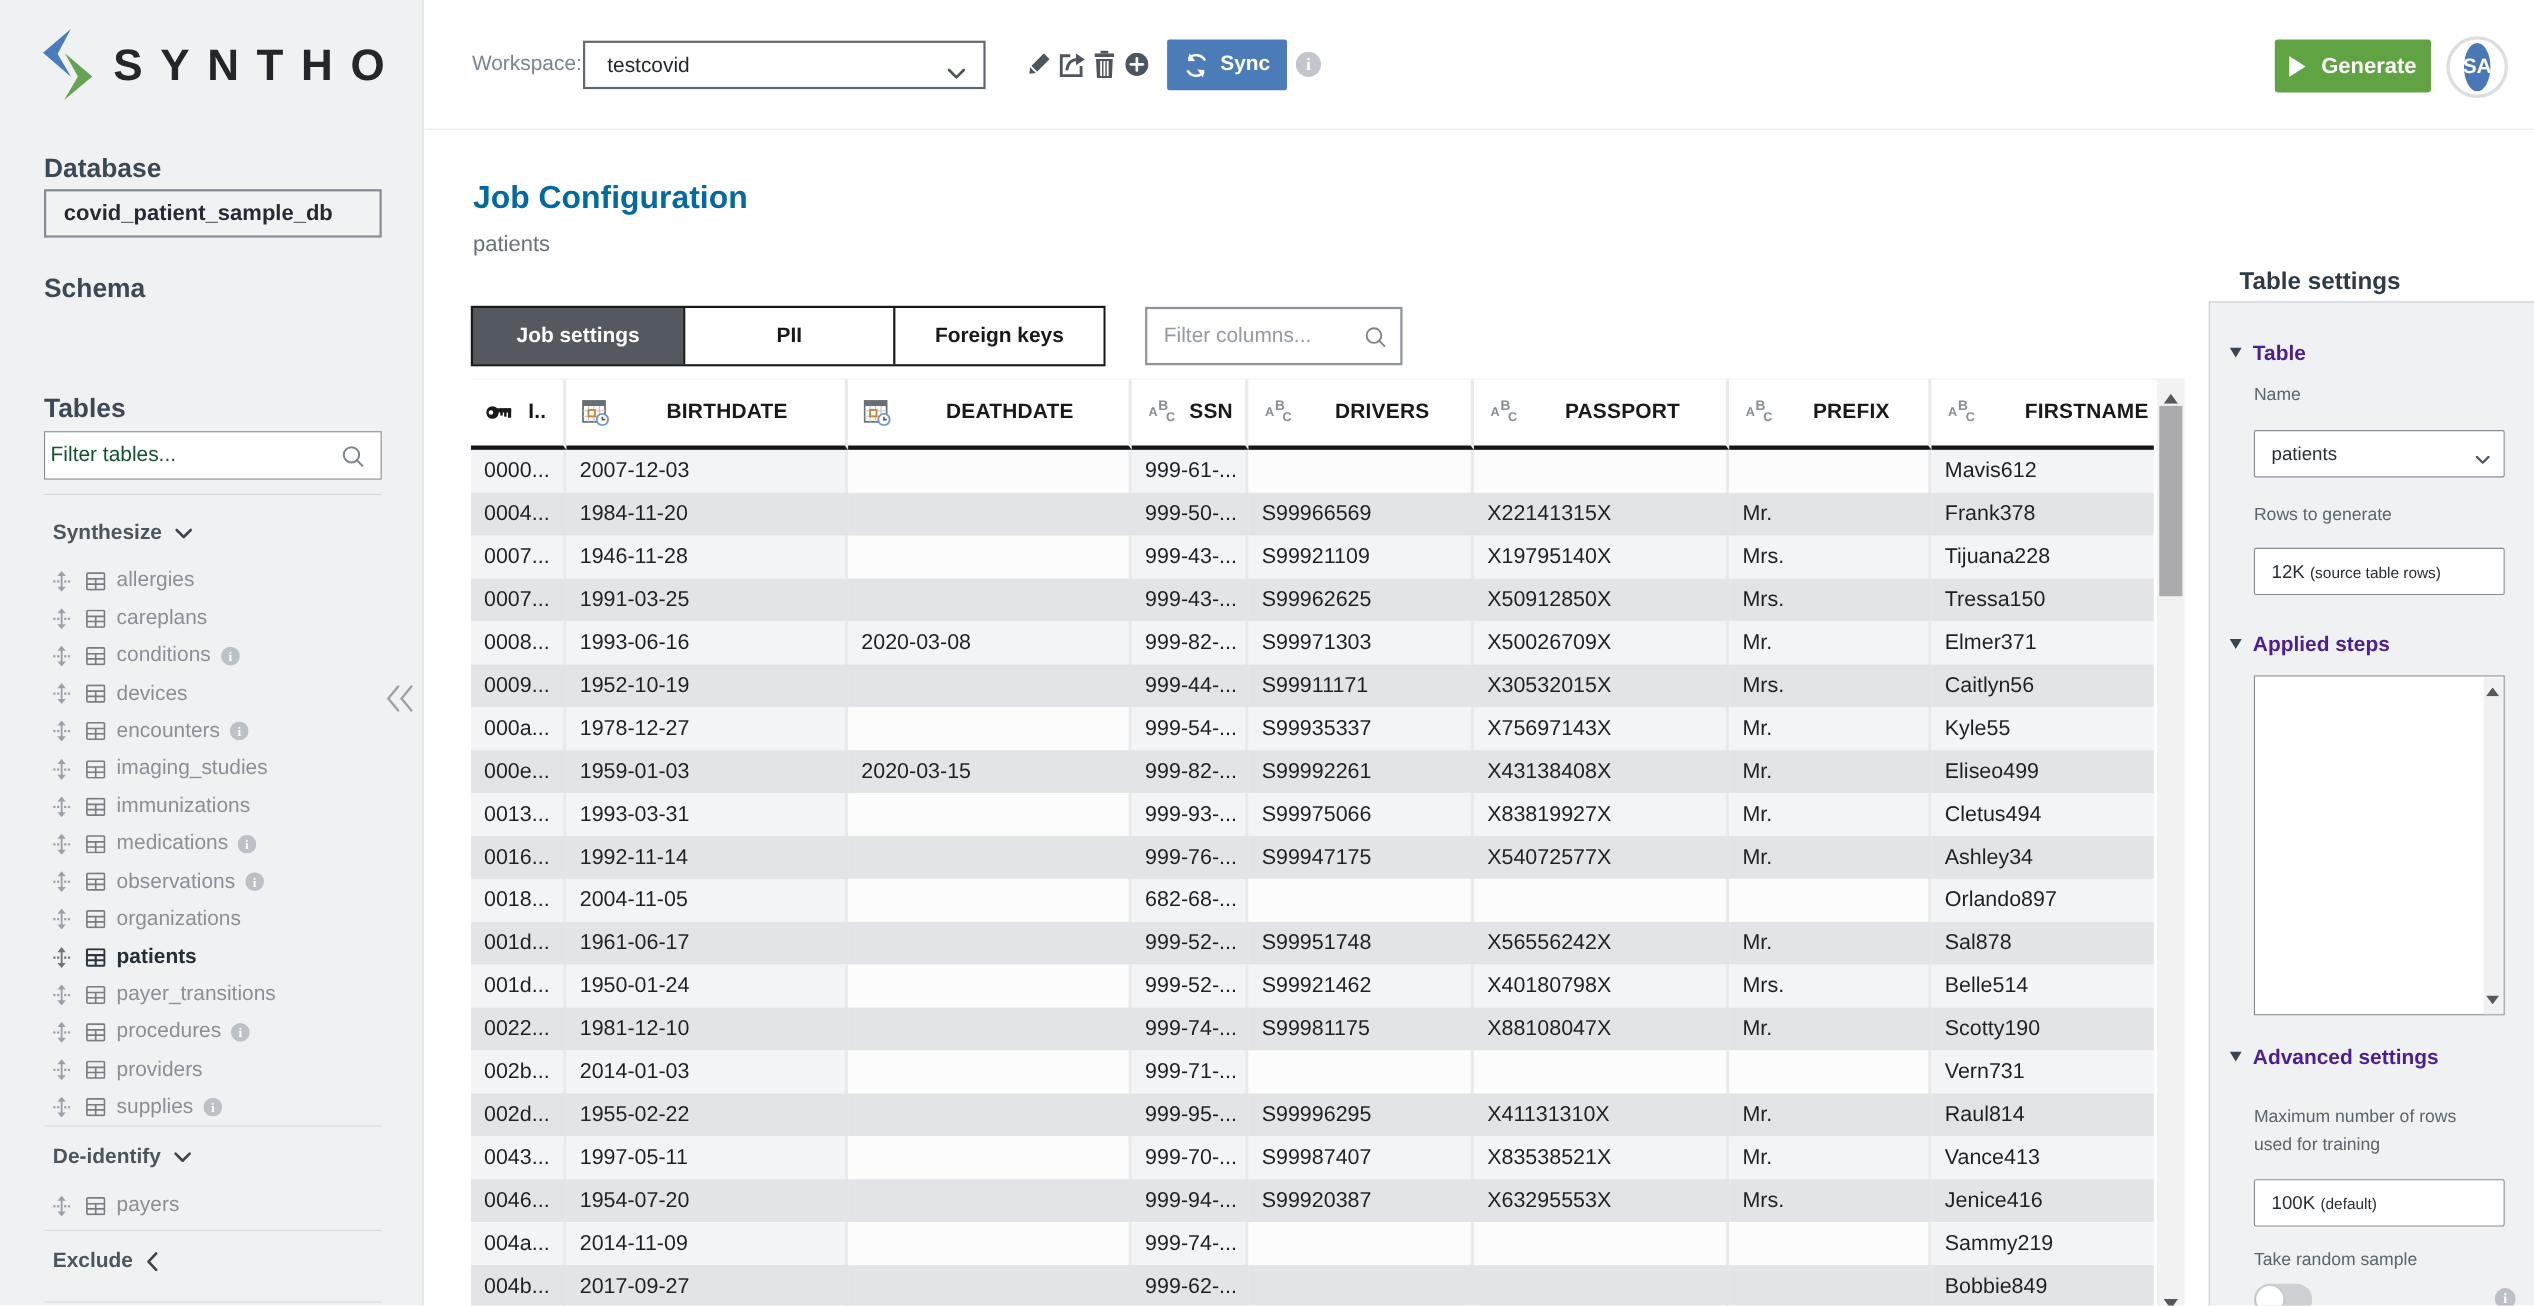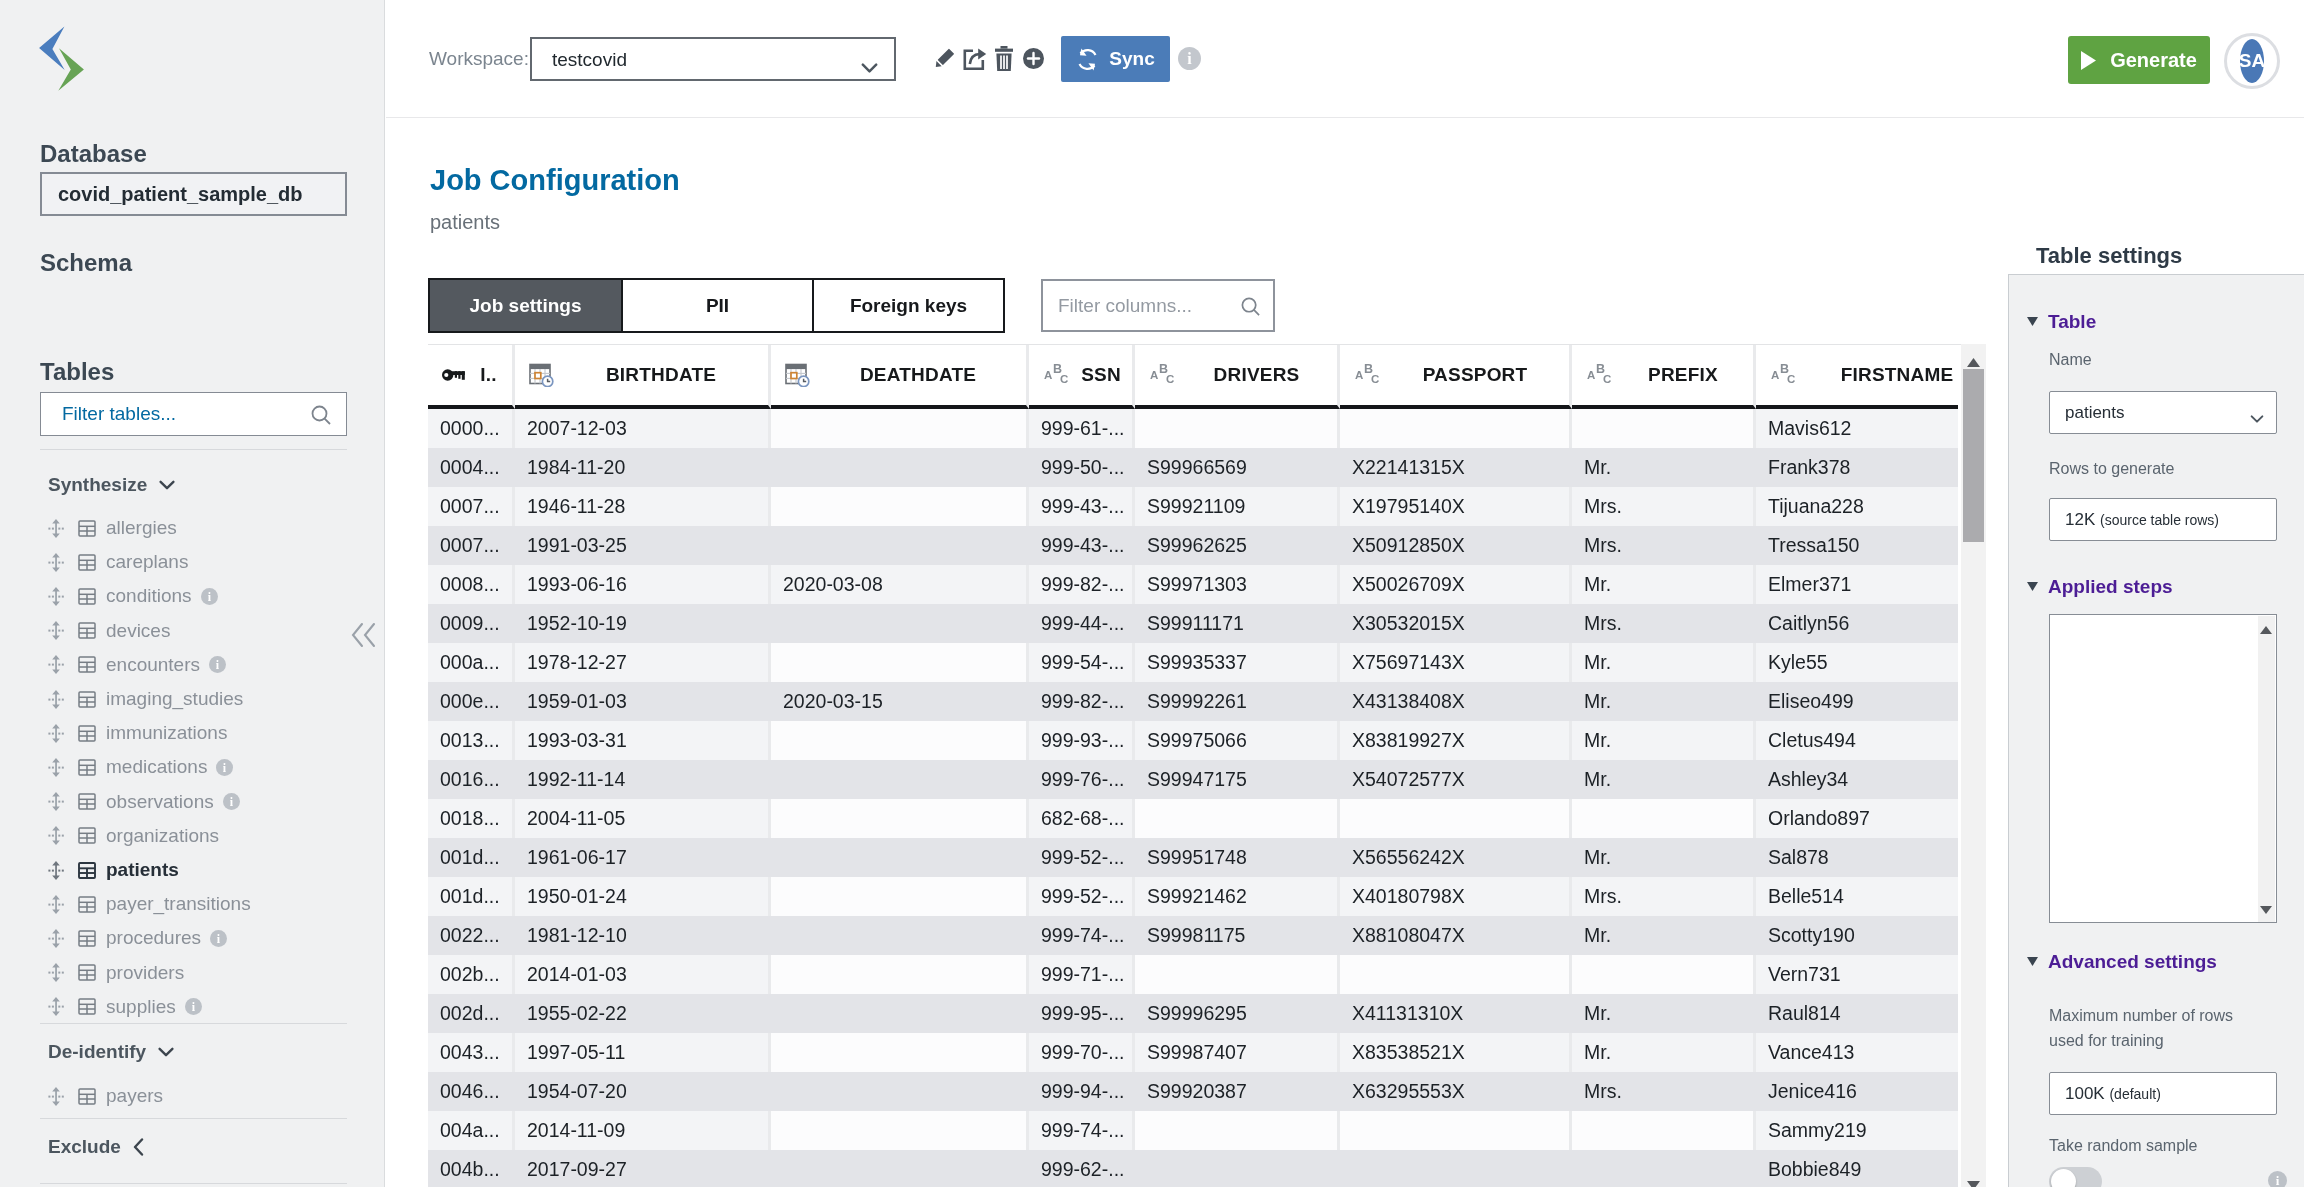--- a/index.html
+++ b/index.html
@@ -9,21 +9,21 @@
 #logo {position:absolute;left:39px;top:26px}
 #logotext {position:absolute;left:103px;top:38px;font-size:40px;font-weight:bold;letter-spacing:16px;color:#23262a}
 .shead {position:absolute;left:40px;font-size:24px;font-weight:bold;color:#3c4853}
 .sbox {position:absolute;left:40px;width:307px;height:44px;border:2px solid #858b94;background:#f1f2f4;display:flex;align-items:center}
 #dbbox {top:172px}
 #dbbox span {margin-left:16px;font-size:20px;font-weight:bold;color:#232c34}
 #schbox {top:281px;background:#fff}
 #schbox span {margin-left:16px;font-size:19px;font-weight:bold;color:#2a333c}
 #schbox .ch {position:absolute;left:auto;right:16px;top:17px}
 #filtbox {top:392px;background:#fff;border-width:1.5px}
-#filtbox span {margin-left:21px;font-size:19px;color:#0369a1}
+#filtbox span {margin-left:5px;font-size:19px;color:#14532d}
 #filtbox .si {position:absolute;right:14px;top:11px}
 .sdiv {position:absolute;left:40px;width:307px;height:0;border-top:1px solid #d7d9dc}
 .grouph {position:absolute;left:48px;font-size:19px;font-weight:bold;color:#4c565f;display:flex;align-items:center;gap:12px}
 .trow {position:absolute;left:48px;height:34px;display:flex;align-items:center}
 .trow svg {flex:none}
 .tic {margin-left:14px;display:flex}
 .tlab {margin-left:10px;font-size:19px;color:#8a9098}
 .tlab.sel {color:#262f38;font-weight:bold}
 .inf {margin-left:9px;display:flex}
 #collapse {position:absolute;left:350px;top:622px}
@@ -97,20 +97,21 @@
 #rpinfo {position:absolute;left:259px;top:896px}
 </style></head>
 <body>
 <div id="canvas">
 
 <div id="sidebar">
   <div id="logo"><svg width="46" height="66" viewBox="0 0 46 66">
     <polygon points="25.4,0.4 0.1,22 25.7,43.9 13.4,23" fill="#4a7dbe"></polygon>
     <polygon points="20,22.3 44.9,43.5 19.3,64.8 31.8,43.5" fill="#67a355"></polygon>
   </svg></div>
+  <div id="logotext">SYNTHO</div>
   <div class="shead" style="top:140px">Database</div>
   <div class="sbox" id="dbbox">
         <span>covid_patient_sample_db</span>
       </div>
   <div class="shead" style="top:249px">Schema</div>
   <div class="shead" style="top:358px">Tables</div>
   <div class="sbox" id="filtbox">
         <span>Filter tables...</span>
         <span class="si"><svg width="22" height="22" viewBox="0 0 22 22">
             <circle cx="9.5" cy="9.5" r="7" fill="none" stroke="#7d848d" stroke-width="1.8"></circle>

